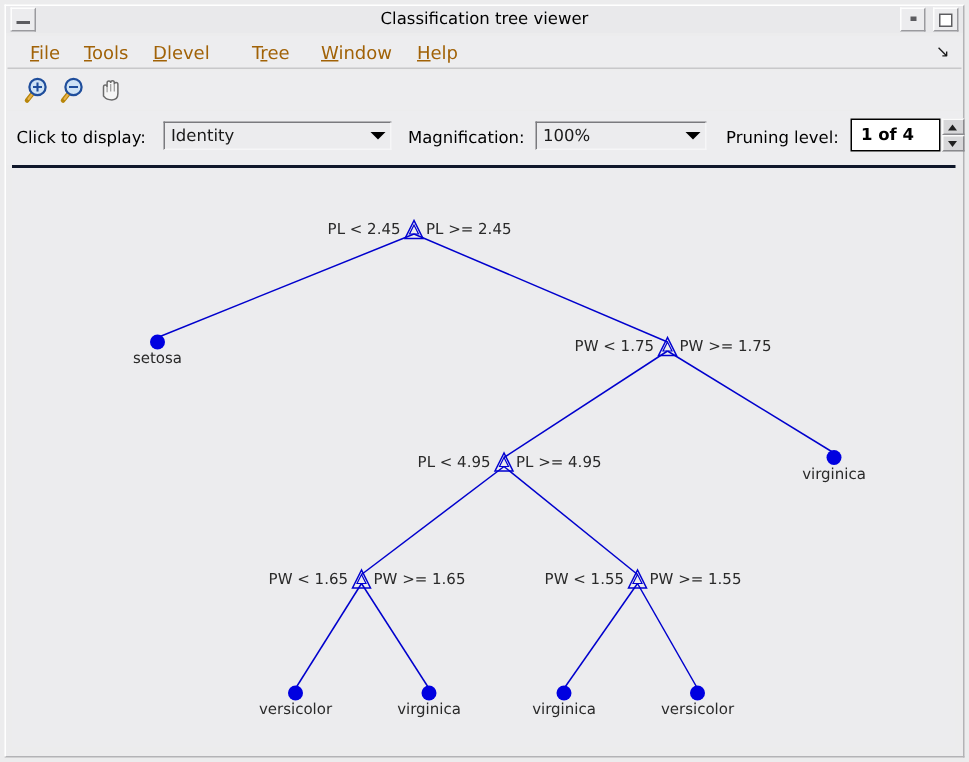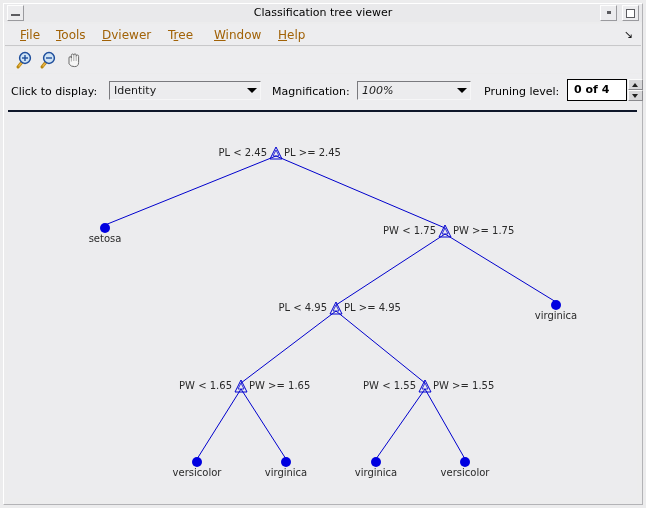--- a/index.html
+++ b/index.html
@@ -264,21 +264,21 @@
       <span class="tb-glyph-roll"></span>
     </div>
     <div class="tb-btn" id="tb-max">
       <span class="tb-glyph-max"></span>
     </div>
   </div>
 
   <div id="menubar">
     <div class="menu-item" style="left:12px;"><u>F</u><span>ile</span></div>
     <div class="menu-item" style="left:48px;"><u>T</u><span>ools</span></div>
-    <div class="menu-item" style="left:94px;"><u>D</u><span>viewer</span></div>
+    <div class="menu-item" style="left:94px;"><u>D</u><span>level</span></div>
     <div class="menu-item" style="left:160px;">T<u>r</u><span>ee</span></div>
     <div class="menu-item" style="left:206px;"><u>W</u><span>indow</span></div>
     <div class="menu-item" style="left:270px;"><u>H</u><span>elp</span></div>
     <div id="menu-undock">↘</div>
   </div>
 
   <div id="toolbar">
     <div class="tool-btn" id="tool-zoom-in">
       <svg width="21" height="21" viewBox="0 0 21 21">
         <line x1="7" y1="12" x2="3" y2="17" stroke="#b8860b" stroke-width="3" stroke-linecap="round"></line>
@@ -307,28 +307,28 @@
   </div>
 
   <div id="controlbar">
     <div class="ctl-label" style="left:6px; top:11px;">Click to display:</div>
     <div class="combo" style="left:104px; top:7px; width:152px;">
       <span class="combo-value">Identity</span>
       <span class="combo-arrow"></span>
     </div>
 
     <div class="ctl-label" style="left:267px; top:11px;">Magnification:</div>
-    <div class="combo" style="left:352px; top:7px; width:114px;font-style:italic;">
+    <div class="combo" style="left:352px; top:7px; width:114px;">
       <span class="combo-value">100%</span>
       <span class="combo-arrow"></span>
     </div>
 
     <div class="ctl-label" style="left:479px; top:11px;">Pruning level:</div>
     <div class="textfield" style="left:562px; top:5px; width:60px;">
-      <span class="textfield-value">0 of 4</span>
+      <span class="textfield-value">1 of 4</span>
     </div>
     <div class="spinner" style="left:623px; top:5px;">
       <div class="spin-btn spin-up">
         <span class="spin-tri-up"></span>
       </div>
       <div class="spin-btn spin-down">
         <span class="spin-tri-down"></span>
       </div>
     </div>
   </div>

